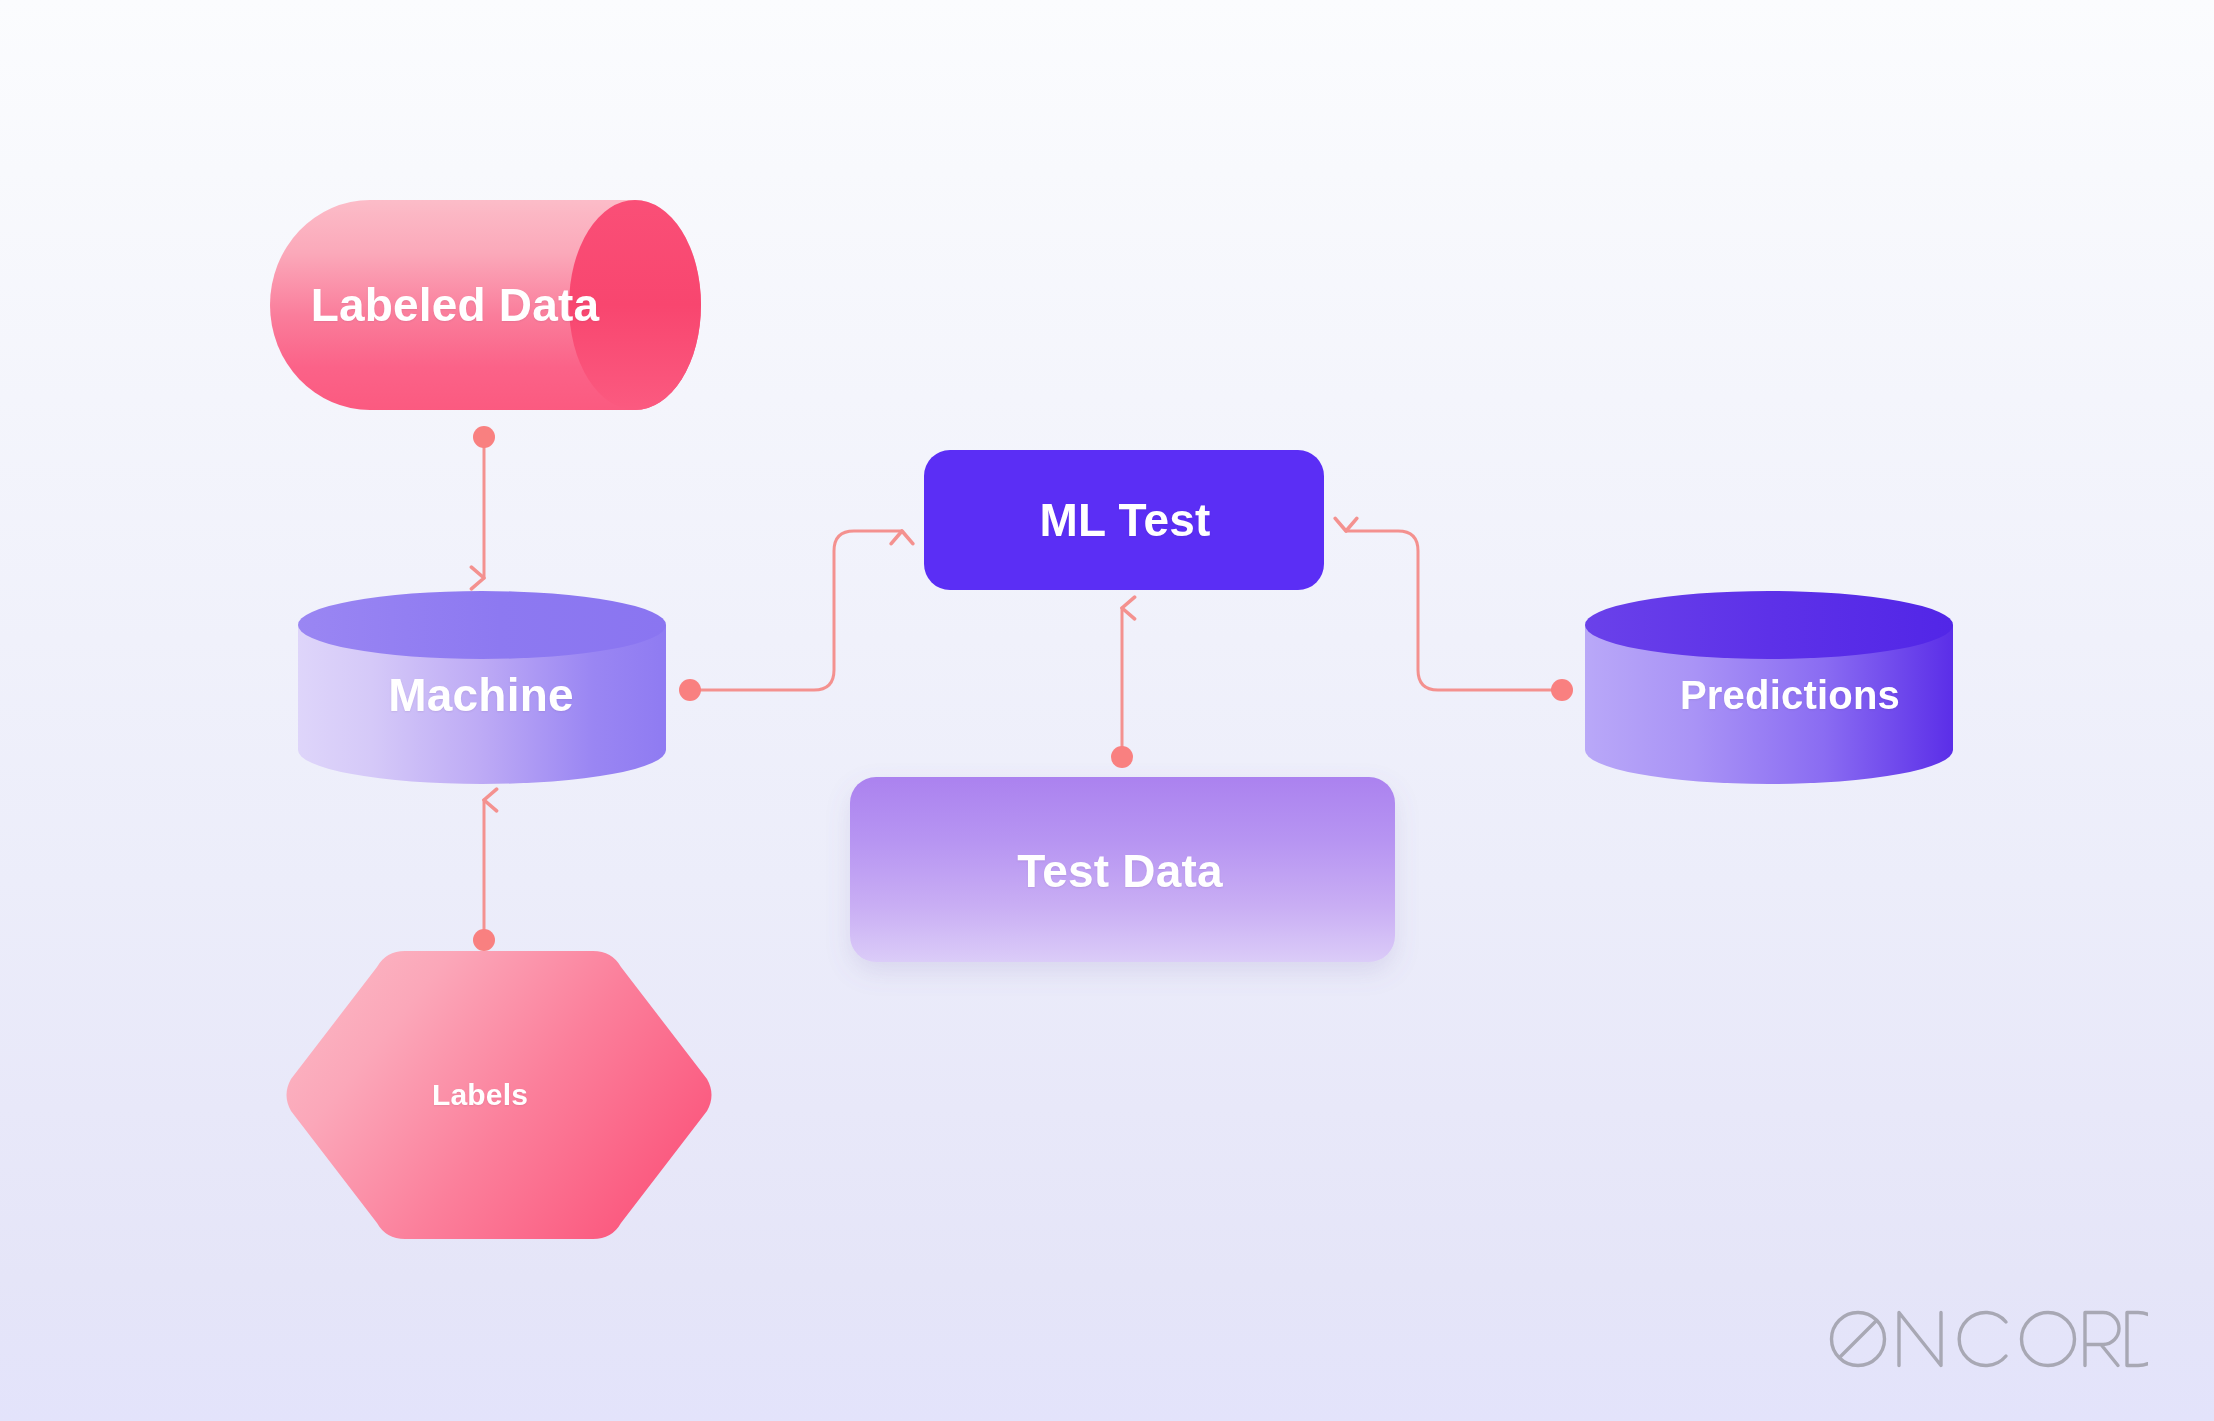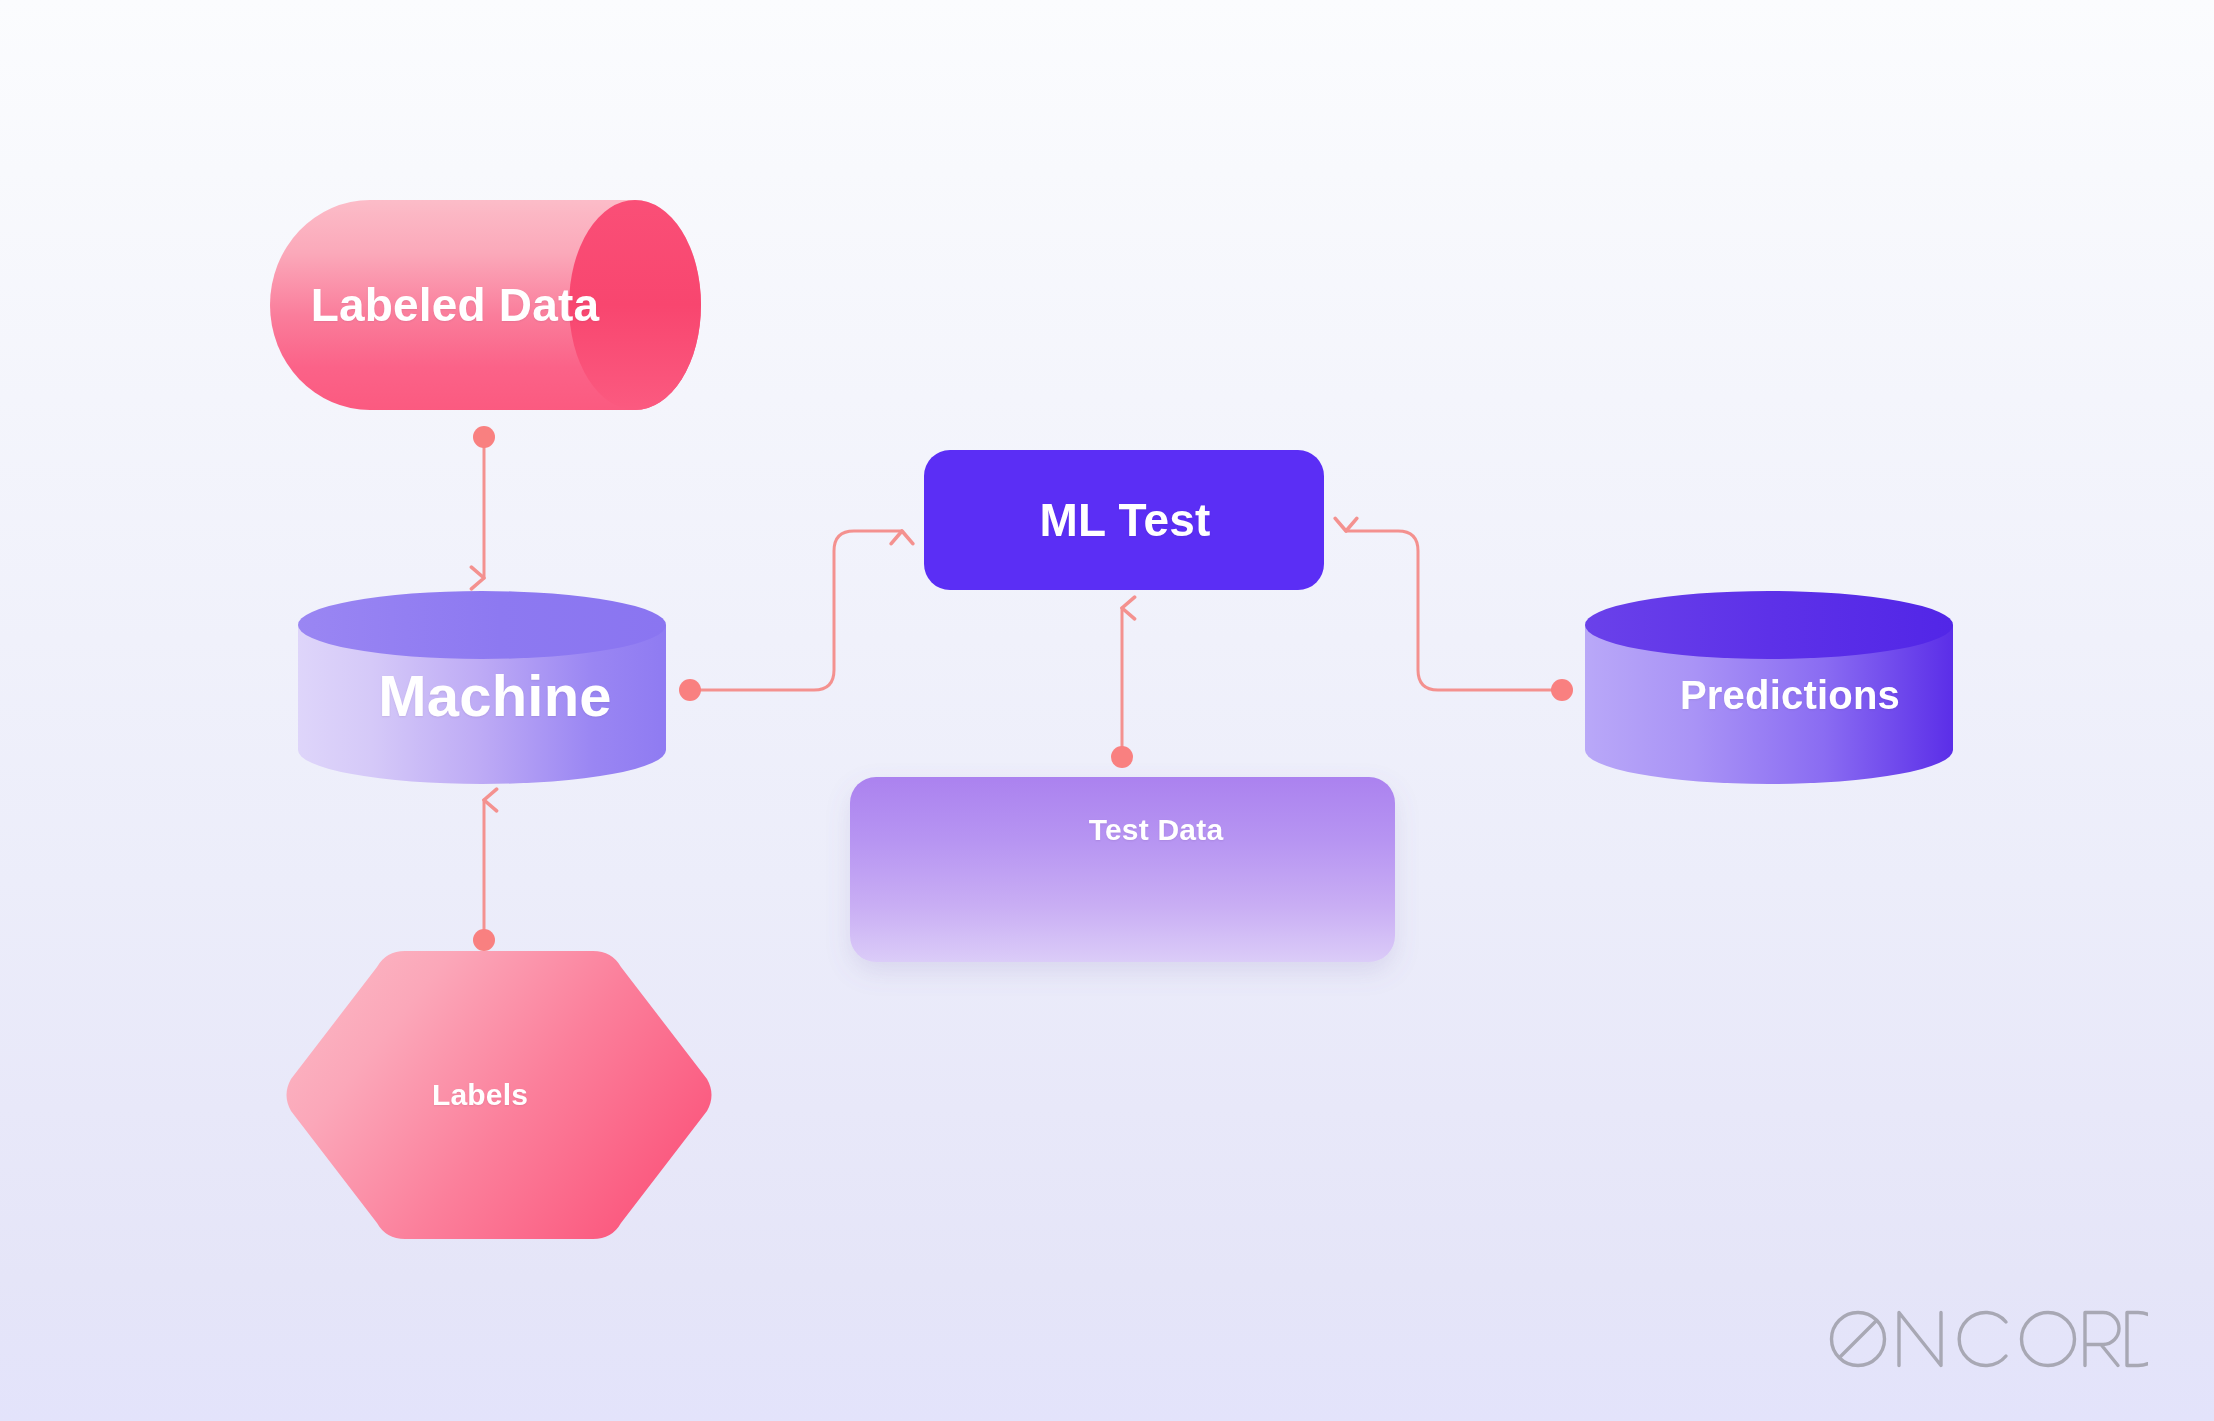--- a/index.html
+++ b/index.html
@@ -47,35 +47,34 @@
     white-space: nowrap;
     pointer-events: none;
     text-shadow: 0 1px 2px rgba(80, 40, 90, 0.10);
   }
 
   #label-labeled-data {
     left: 270px;  top: 265px;  width: 370px;  height: 80px;
     font-size: 46px;
   }
   #label-machine {
-    left: 310px;  top: 660px;  width: 370px;  height: 70px;
-    font-size: 58px;
+    left: 296px;  top: 660px;  width: 370px;  height: 70px;
+    font-size: 46px;
   }
   #label-labels {
     left: 330px;  top: 1060px; width: 300px;  height: 70px;
     font-size: 30px;
   }
   #label-ml-model {
     left: 925px;  top: 485px;  width: 400px;  height: 70px;
     font-size: 46px;
   }
   #label-test-data {
-    left: 850px;  top: 795px;  width: 540px;  height: 70px;
-    font-size: 30px;
-    padding-left: 36px;
+    left: 850px;  top: 836px;  width: 540px;  height: 70px;
+    font-size: 46px;
   }
   #label-predictions {
     left: 1590px; top: 660px;  width: 400px;  height: 70px;
     font-size: 40px;
   }
 
   
   #brand-logo {
     position: absolute;
     left: 1828px;

